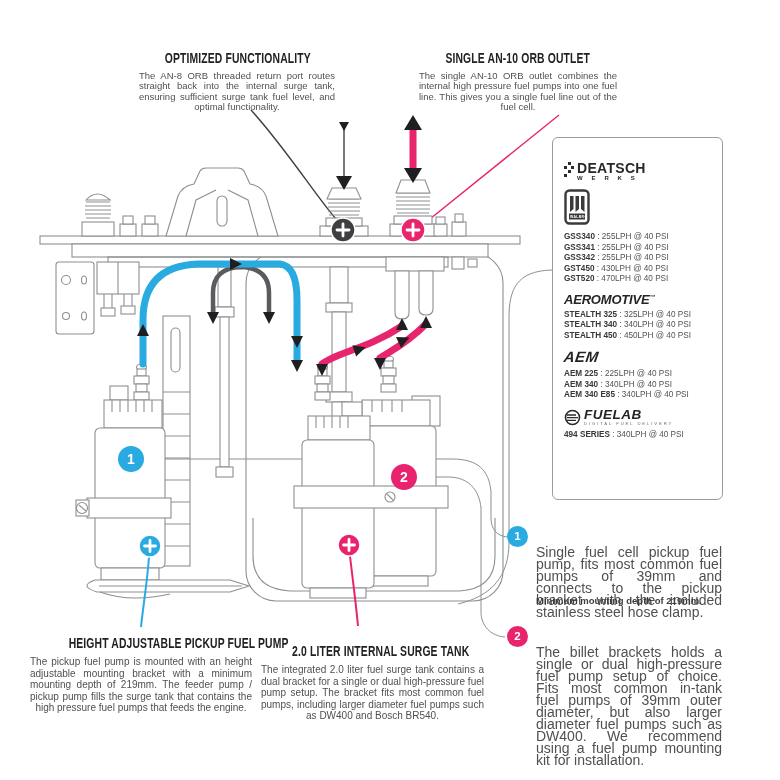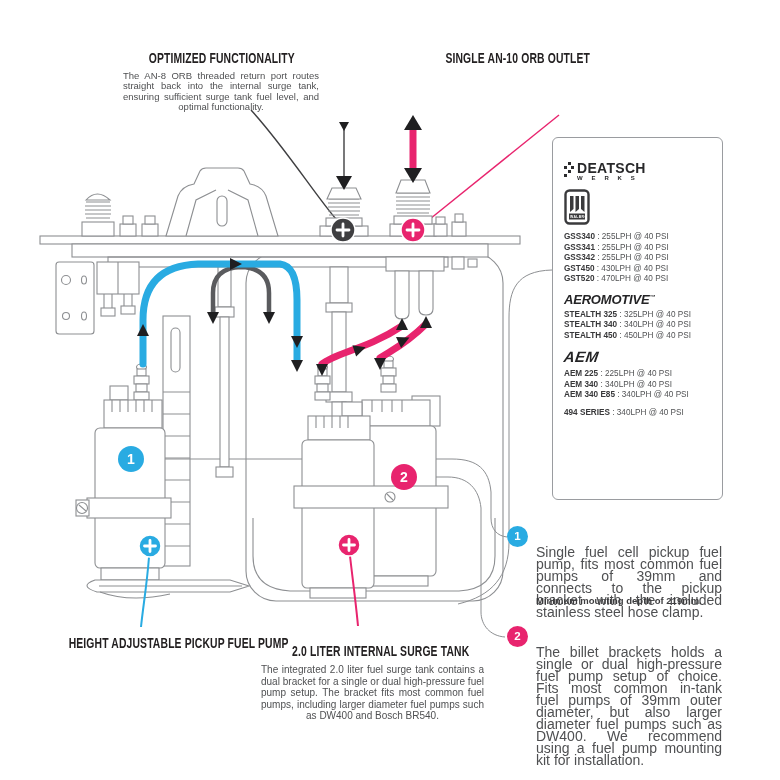--- a/index.html
+++ b/index.html
@@ -267,27 +267,28 @@
       <circle cx="150" cy="546" r="11" fill="var(--cyan)" stroke="#fff" stroke-width="1.5"></circle>
       <path class="pluswhite" d="M144.5,546 h11 M150,540.5 v11"></path>
     </g>
     <g>
       <path class="lead-mg" d="M350,556 C353,582 356,604 358,626"></path>
       <circle cx="349" cy="545" r="11" fill="var(--magenta)" stroke="#fff" stroke-width="1.5"></circle>
       <path class="pluswhite" d="M343.5,545 h11 M349,539.5 v11"></path>
     </g>
   </svg>
 
-  <div class="abs co" style="left:123px;top:49px;width:196px;">
+  <div class="abs co" style="left:139px;top:49px;width:196px;">
     <span class="hd co-title">OPTIMIZED FUNCTIONALITY</span>
     <div class="co-body">The AN-8 ORB threaded return port routes straight back into the internal surge tank, ensuring sufficient surge tank fuel level, and optimal functionality.</div>
   </div>
 
   <div class="abs co" style="left:419px;top:49px;width:198px;">
     <span class="hd co-title">SINGLE AN-10 ORB OUTLET</span>
+    <div class="co-body">The single AN-10 ORB outlet combines the internal high pressure fuel pumps into one fuel line. This gives you a single fuel line out of the fuel cell.</div>
   </div>
 
   <div id="panel" class="abs">
 
     <div class="brand">
       <div class="logo-dw">
         <svg width="10" height="15">
           <g fill="#2b2b2d">
               <rect x="0" y="4" width="3" height="3"></rect>
               <rect x="4" y="0" width="3" height="3"></rect>
@@ -336,35 +337,46 @@
       <span class="logo-aem">AEM</span>
       <div class="entries">
         <div class="entry"><b>AEM 225</b><span> : 225LPH @ 40 PSI</span></div>
         <div class="entry"><b>AEM 340</b><span> : 340LPH @ 40 PSI</span></div>
         <div class="entry"><b>AEM 340 E85</b><span> : 340LPH @ 40 PSI</span></div>
       </div>
     </div>
 
 
     <div class="brand">
+      <div class="logo-fuelab">
+        <svg width="17" height="17">
+          <circle cx="8.5" cy="8.5" r="7" fill="none" stroke="#2b2b2d" stroke-width="1.6"></circle>
+          <path d="M3,6 h9 M3,8.7 h11 M3,11.4 h9" stroke="#2b2b2d" stroke-width="1.3" fill="none"></path>
+        </svg>
+        <div class="fuelab-txt">
+          <div class="fuelab-name">FUELAB</div>
+          <div class="fuelab-tag">DIGITAL FUEL DELIVERY</div>
+        </div>
+      </div>
       <div class="entries">
         <div class="entry"><b>494 SERIES</b><span> : 340LPH @ 40 PSI</span></div>
       </div>
     </div>
   </div>
 
   <div class="abs leg-circle" style="left:507px;top:526px;background:var(--cyan);">1</div>
   <div class="abs leg-body" style="left:536px;top:546px;width:186px;">Single fuel cell pickup fuel pump, fits most common fuel pumps of 39mm and connects to the pickup bracket with the included stainless steel hose clamp.</div>
   <div class="abs leg-note" style="left:536px;top:595px;width:186px;">Minimum mounting depth of 219mm.</div>
 
   <div class="abs leg-circle" style="left:507px;top:626px;background:var(--magenta);">2</div>
   <div class="abs leg-body" style="left:536px;top:646px;width:186px;">The billet brackets holds a single or dual high-pressure fuel pump setup of choice. Fits most common in-tank fuel pumps of 39mm outer diameter, but also larger diameter fuel pumps such as DW400. We recommend using a fuel pump mounting kit for installation.</div>
 
   <div class="abs co" style="left:30px;top:634px;width:222px;">
     <span class="hd co-title">HEIGHT ADJUSTABLE PICKUP FUEL PUMP</span>
+    <div class="co-body co-body-lg">The pickup fuel pump is mounted with an height adjustable mounting bracket with a minimum mounting depth of 219mm. The feeder pump / pickup pump fills the surge tank that contains the high pressure fuel pumps that feeds the engine.</div>
   </div>
 
   <div class="abs co" style="left:261px;top:642px;width:223px;">
     <span class="hd co-title">2.0 LITER INTERNAL SURGE TANK</span>
     <div class="co-body co-body-lg">The integrated 2.0 liter fuel surge tank contains a dual bracket for a single or dual high-pressure fuel pump setup. The bracket fits most common fuel pumps, including larger diameter fuel pumps such as DW400 and Bosch BR540.</div>
   </div>
 
 </div>
 
 </body></html>

